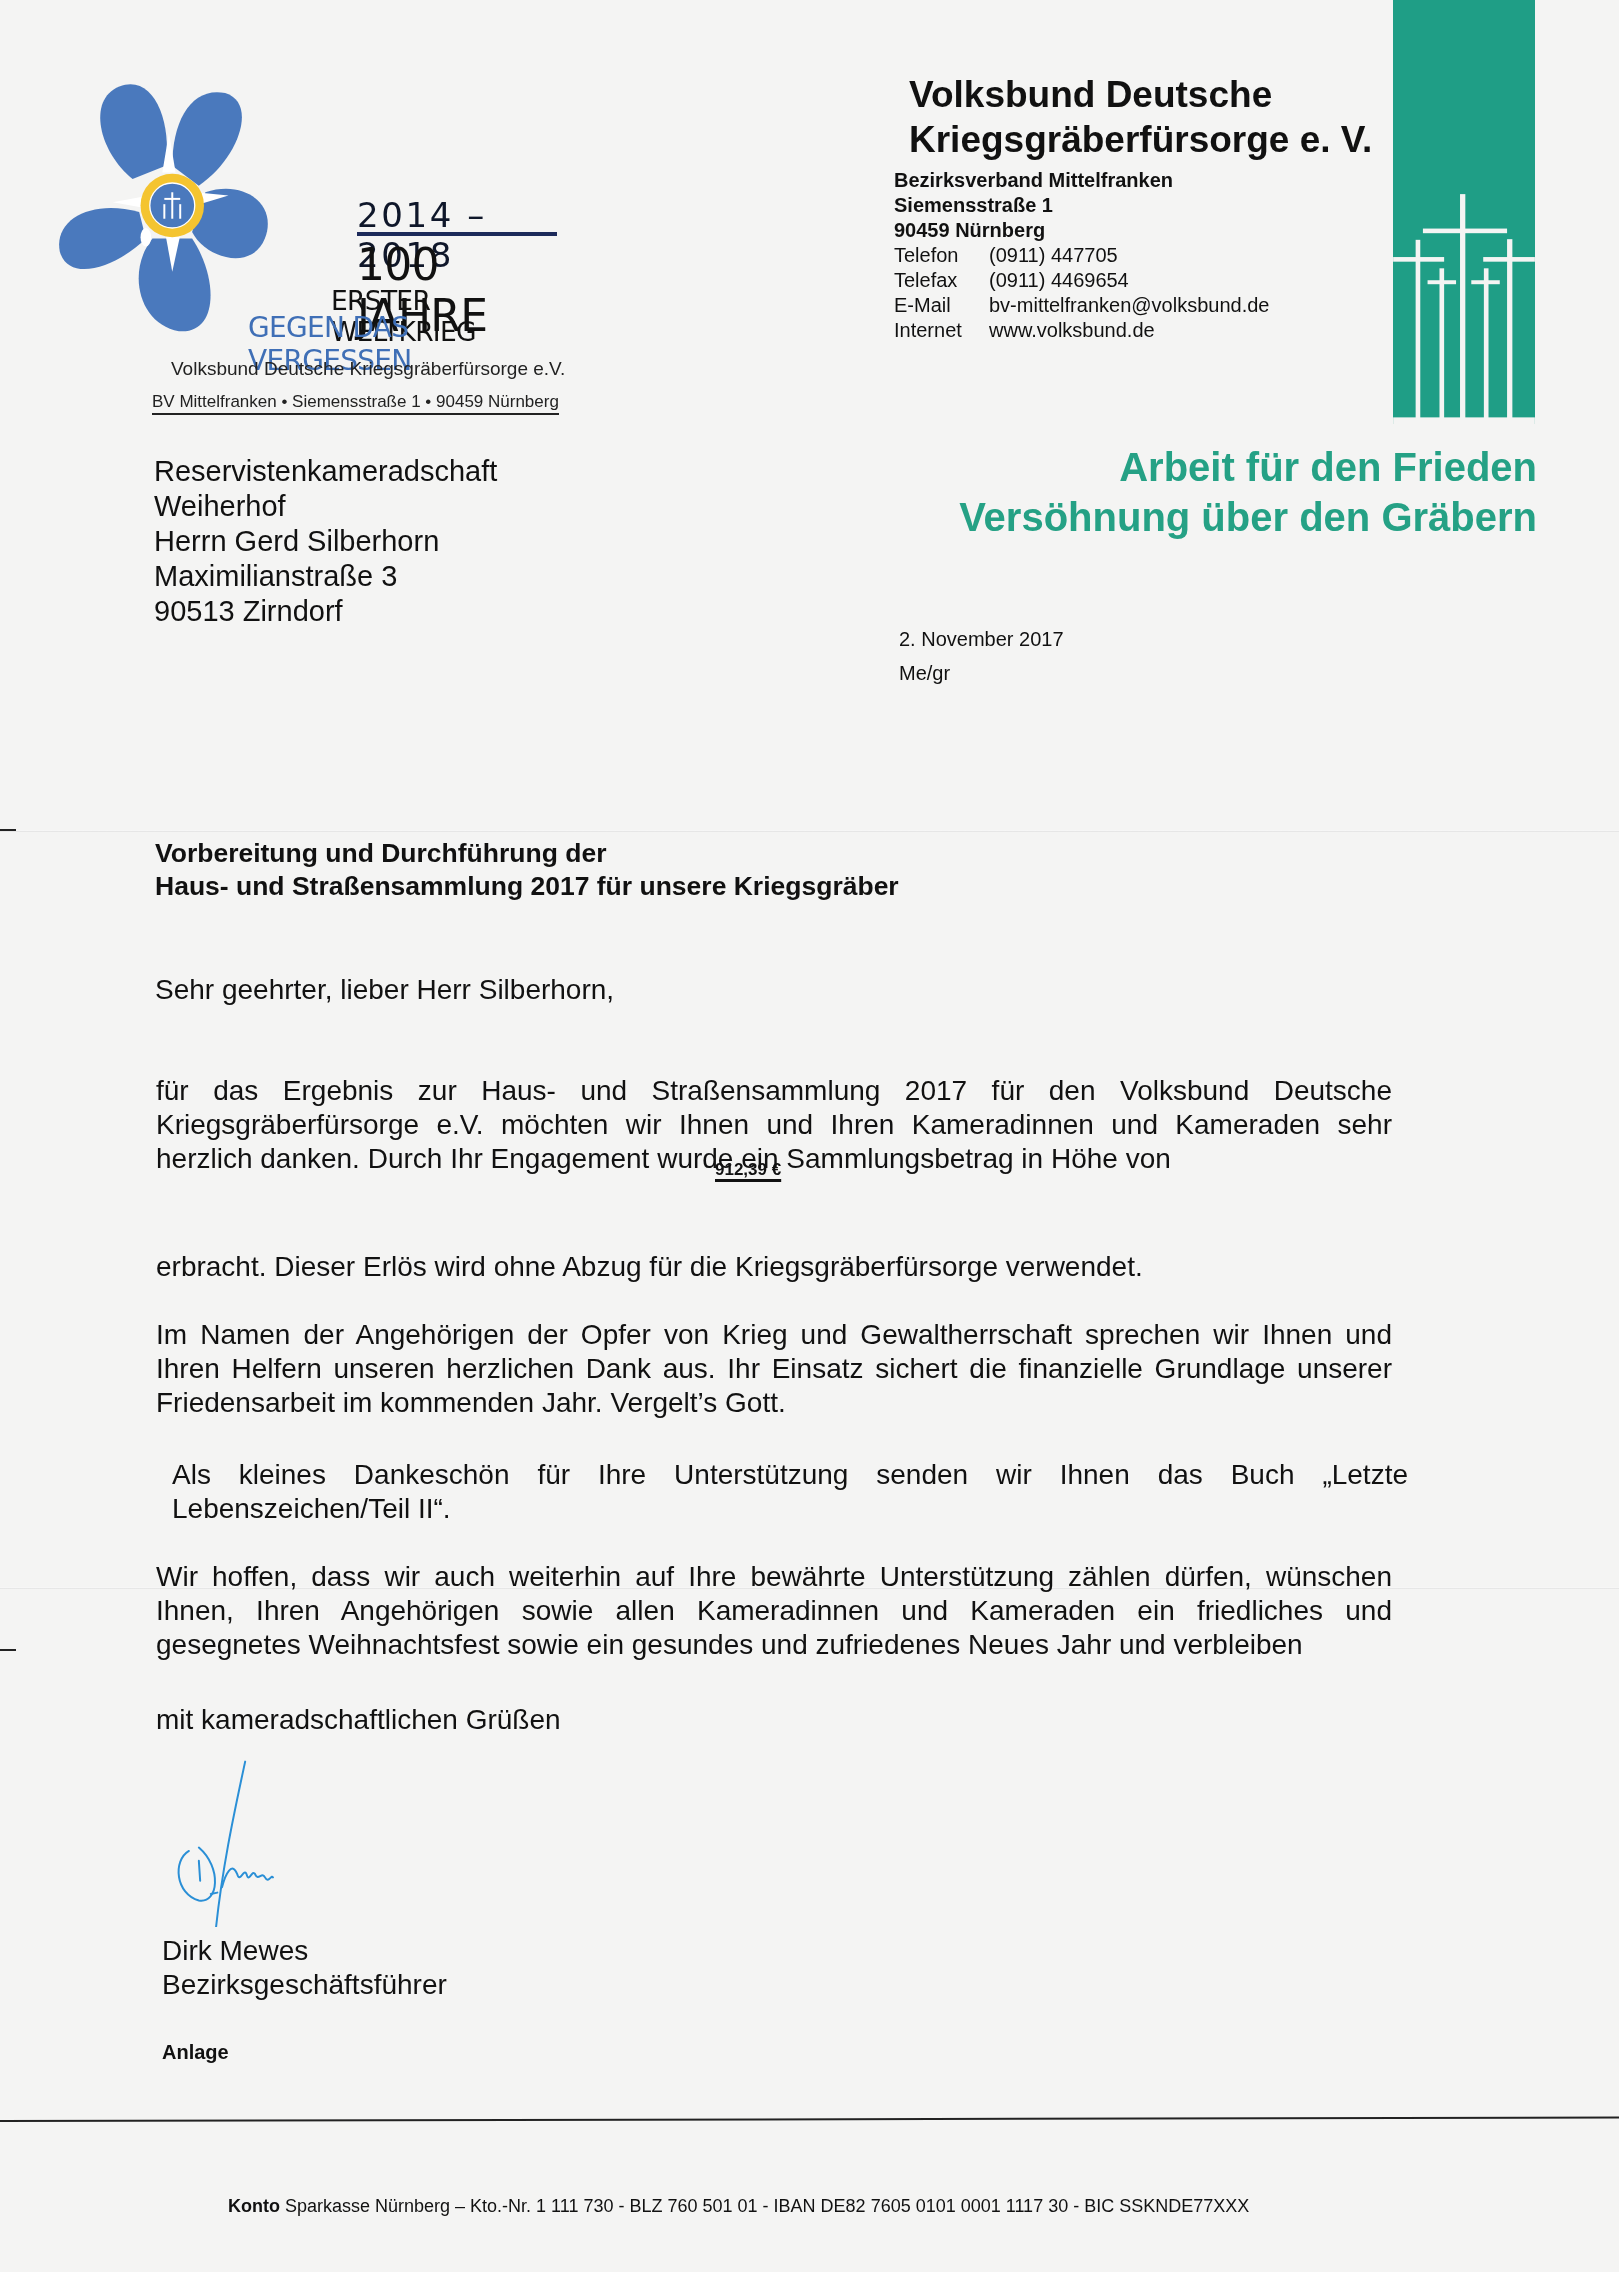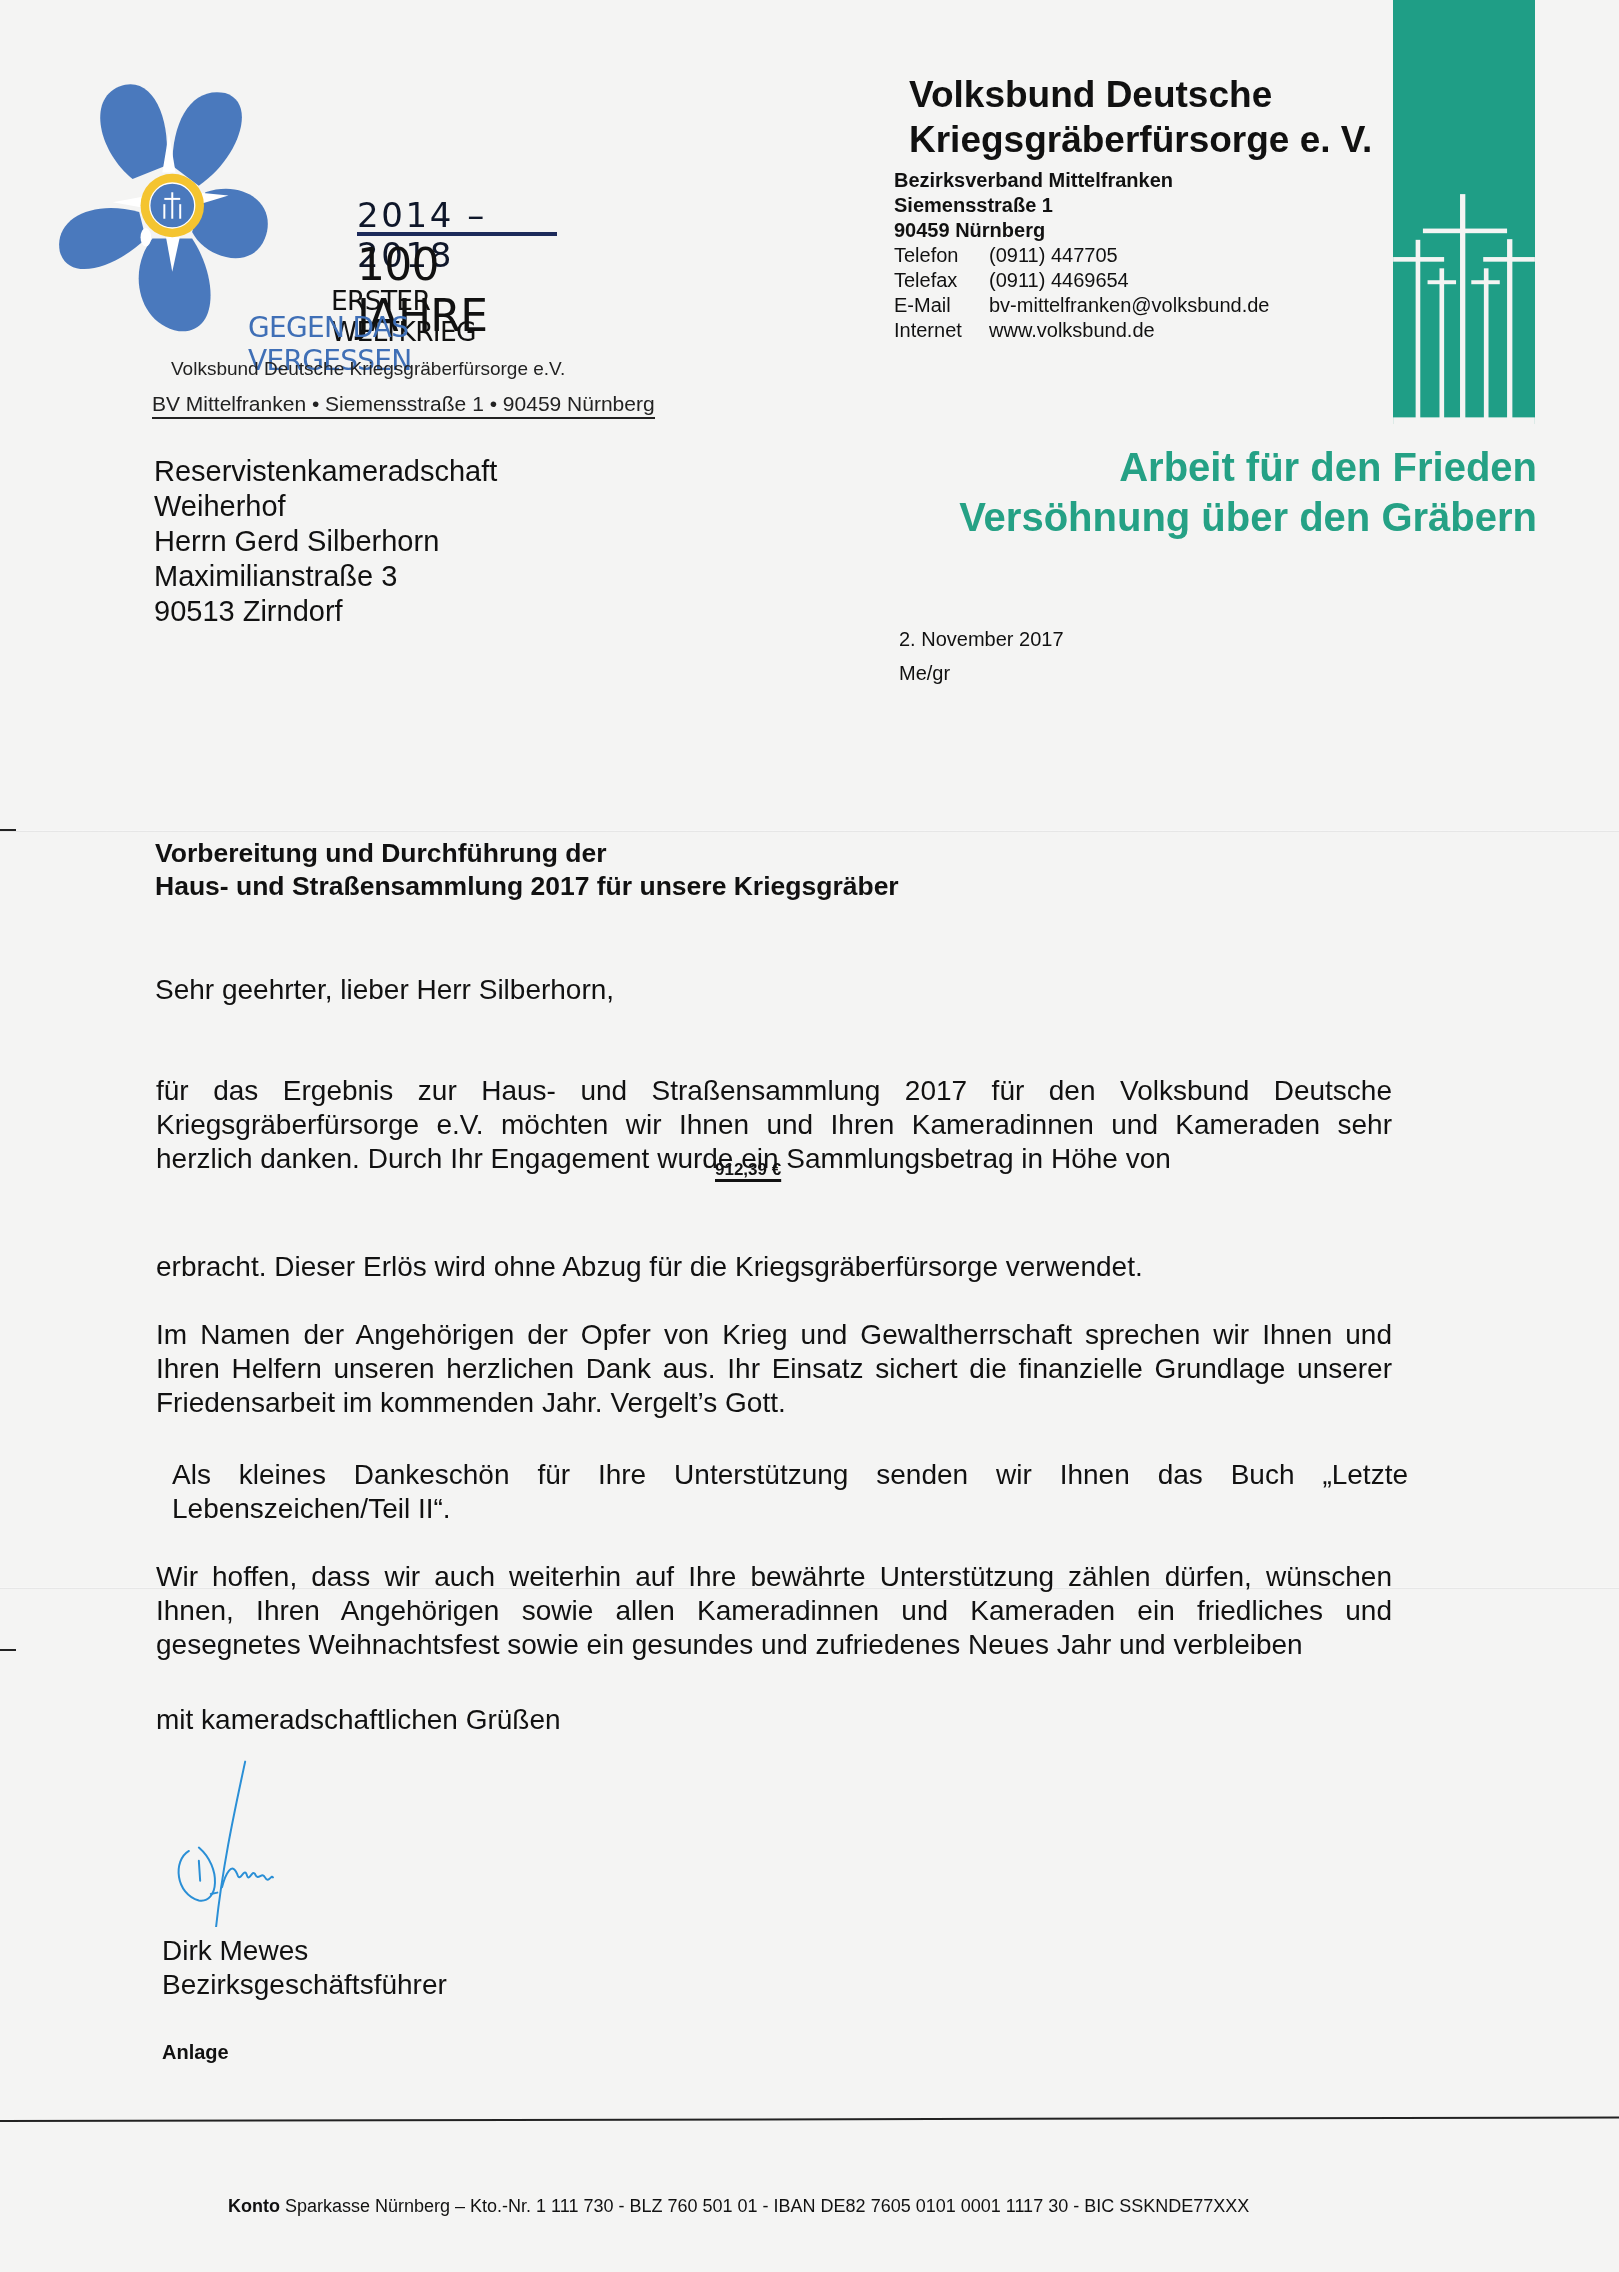--- a/index.html
+++ b/index.html
@@ -15,21 +15,21 @@
   .logo { left: 40px; top: 73px; width: 503px; height: 265px; }
   .logo svg { position: absolute; left: 0; top: 0; }
   .logo-years { left: 317px; top: 122px; font-size: 34px; letter-spacing: 2.6px; color: #0f172a; font-family: "DejaVu Sans", sans-serif; }
   .logo-rule { left: 317px; top: 159px; width: 200px; height: 4px; background: #1c2a5a; }
   .logo-100 { left: 317px; top: 166px; font-size: 44px; color: #111; font-family: "DejaVu Sans", sans-serif; letter-spacing: -0.7px; }
   .logo-erster { left: 291px; top: 212px; font-size: 26.5px; color: #111; font-family: "DejaVu Sans", sans-serif; letter-spacing: -0.7px; }
   .logo-gegen { left: 208px; top: 238px; font-size: 28px; color: #3f6fb6; font-family: "DejaVu Sans", sans-serif; letter-spacing: -0.7px; }
 
   
   .sender-org { left: 171px; top: 358px; font-size: 19px; color: #222; }
-  .sender-addr { left: 152px; top: 392px; font-size: 21px; color: #222; border-bottom: 2px solid #222; padding-bottom: 0.7px; }
+  .sender-addr { left: 152px; top: 392px; font-size: 17px; color: #222; border-bottom: 2px solid #222; padding-bottom: 0.7px; }
 
   
   .recipient { left: 154px; top: 454px; font-size: 29px; line-height: 35px; color: #111; }
   .recipient div { white-space: nowrap; }
 
   
   .org-title { left: 909px; top: 72px; font-size: 37px; font-weight: bold; line-height: 45px; color: #111; }
   .org-details { left: 894px; top: 168px; font-size: 20px; line-height: 25px; color: #111; }
   .org-details .b { font-weight: bold; }
   .org-details .row { display: flex; white-space: nowrap; }

